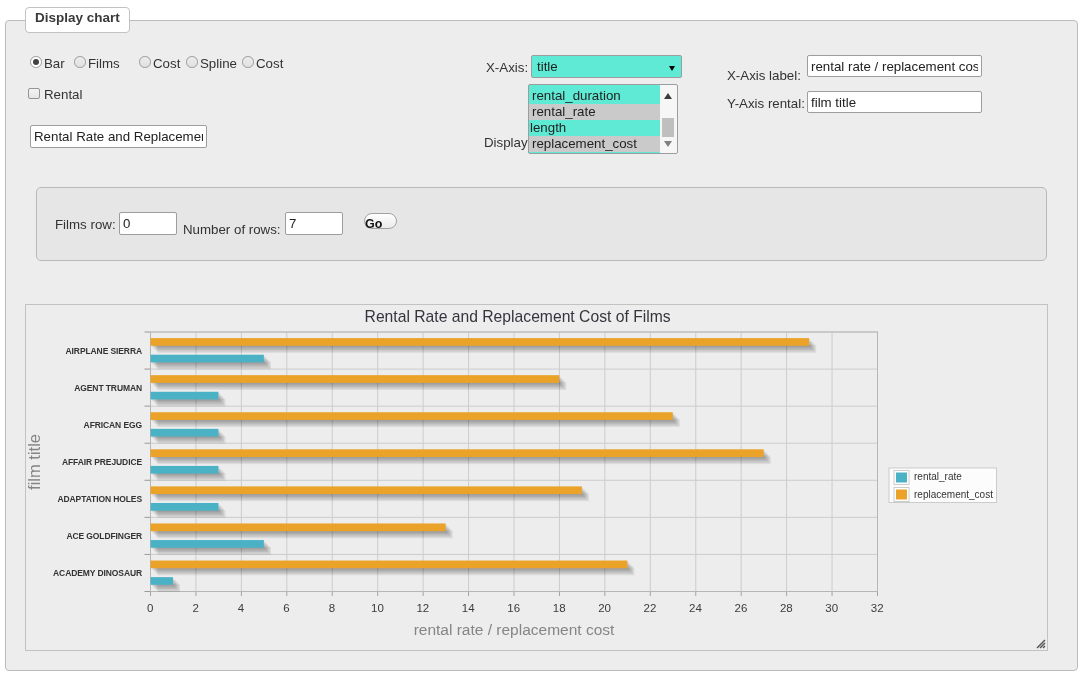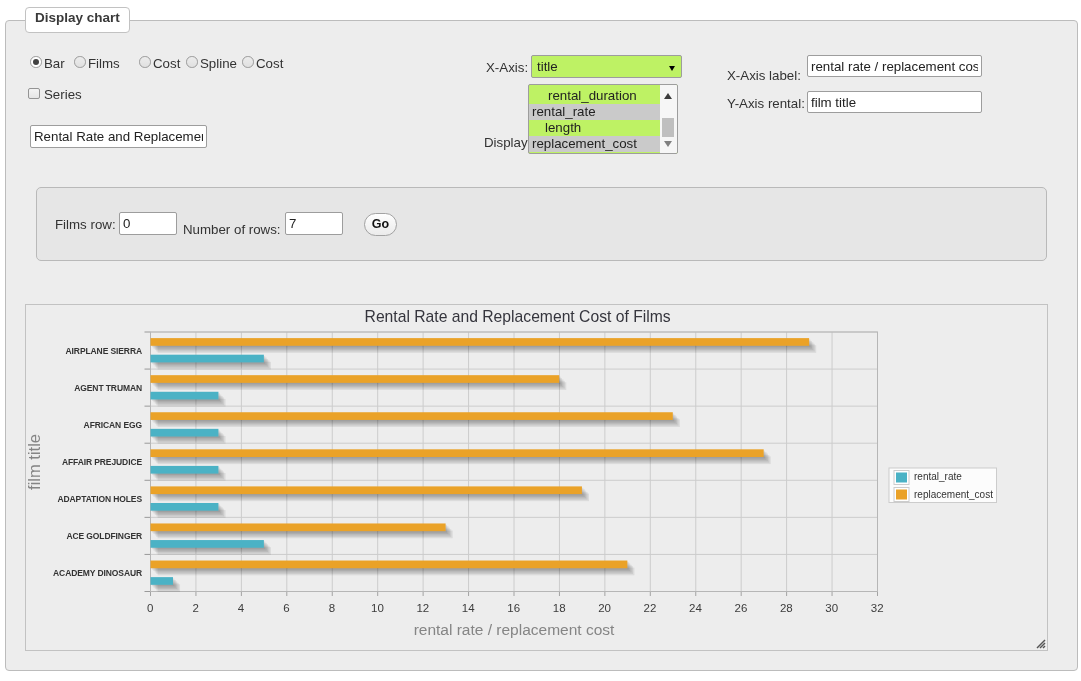--- a/index.html
+++ b/index.html
@@ -5,72 +5,72 @@
 * { margin:0; padding:0; box-sizing:border-box; }
 body { width:1081px; height:681px; background:#fff; font-family:"Liberation Sans",sans-serif; font-size:13.3px; color:#333; position:relative; overflow:hidden; }
 .abs { position:absolute; }
 .fieldset { left:5px; top:20px; width:1073px; height:651px; background:#ededed; border:1px solid #bcbcbc; border-radius:4px; }
 .legendbox { left:25px; top:7px; background:#fff; border:1px solid #c2c2c2; border-radius:4px; padding:2px 9px 7px; font-weight:bold; font-size:13.5px; color:#3a3a3a; }
 input.txt { position:absolute; border:1px solid #9d9d9d; border-radius:2px; background:#fff; font-family:"Liberation Sans",sans-serif; font-size:13.3px; color:#222; padding:0 3px; }
 .radio { position:absolute; width:11.5px; height:11.5px; border:1px solid #9a9a9a; border-radius:50%; background:linear-gradient(#ececec,#e0e0e0); }
 .radio.checked { background:#fff; } .radio.checked::after { content:""; position:absolute; left:1.6px; top:1.6px; width:6px; height:6px; border-radius:50%; background:#424242; }
 .checkbox { position:absolute; width:11.5px; height:11.5px; border:1px solid #949494; border-radius:2px; background:linear-gradient(#f3f3f3,#e5e5e5); }
 .lbl { position:absolute; white-space:nowrap; }
-.select { position:absolute; background:#bef264; border:1px solid #9d9d9d; border-radius:2px; }
+.select { position:absolute; background:#5eead4; border:1px solid #9d9d9d; border-radius:2px; }
 </style>
 </head>
 <body>
 <div class="abs fieldset"></div>
 <div class="abs legendbox">Display chart</div>
 
 <div class="radio checked abs" style="left:30px;top:56.3px"></div>
 <div class="lbl" style="left:44px;top:56px">Bar</div>
 <div class="radio abs" style="left:74px;top:56.3px"></div>
 <div class="lbl" style="left:88px;top:56px">Films</div>
 <div class="radio abs" style="left:139px;top:56.3px"></div>
 <div class="lbl" style="left:153px;top:56px">Cost</div>
 <div class="radio abs" style="left:186px;top:56.3px"></div>
 <div class="lbl" style="left:200px;top:56px">Spline</div>
 <div class="radio abs" style="left:242px;top:56.3px"></div>
 <div class="lbl" style="left:256px;top:56px">Cost</div>
 
 <div class="checkbox abs" style="left:28px;top:87.5px"></div>
-<div class="lbl" style="left:44px;top:87px">Series</div>
+<div class="lbl" style="left:44px;top:87px">Rental</div>
 
 <input class="txt" style="left: 30px; top: 125px; width: 177px; height: 23px;" value="Rental Rate and Replacement Cost of Films">
 
 <div class="lbl" style="left:486px;top:60px">X-Axis:</div>
 <div class="select" style="left:531px;top:55px;width:151px;height:23px;line-height:21px;padding-left:5px;color:#222">title<span style="position:absolute;right:6px;top:10px;width:0;height:0;border-left:3.5px solid transparent;border-right:3.5px solid transparent;border-top:5.5px solid #000"></span></div>
 
 <div class="lbl" style="left:484px;top:135px">Display:</div>
 <div class="select" style="left:528px;top:84px;width:150px;height:70px;overflow:hidden">
   <div style="position:absolute;left:0;top:3px;right:17px;font-size:13.3px;color:#222">
-    <div style="height:16px;line-height:16px;padding-left:19px">rental_duration</div>
+    <div style="height:16px;line-height:16px;padding-left:3px">rental_duration</div>
     <div style="height:16px;line-height:16px;padding-left:3px;background:#cacaca">rental_rate</div>
-    <div style="height:16px;line-height:16px;padding-left:16px">length</div>
+    <div style="height:16px;line-height:16px;padding-left:1px">length</div>
     <div style="height:16px;line-height:16px;padding-left:3px;background:#cacaca">replacement_cost</div>
   </div>
   <div style="position:absolute;right:0;top:0;width:17px;bottom:0;background:#f6f6f6">
     <div style="position:absolute;left:4px;top:8px;width:0;height:0;border-left:4.5px solid transparent;border-right:4.5px solid transparent;border-bottom:6px solid #3c3c3c"></div>
     <div style="position:absolute;left:2px;top:33px;width:12px;height:19px;background:#bfbfbf"></div>
     <div style="position:absolute;left:4px;bottom:6px;width:0;height:0;border-left:4.5px solid transparent;border-right:4.5px solid transparent;border-top:6px solid #808080"></div>
   </div>
 </div>
 
 <div class="lbl" style="left:727px;top:68px">X-Axis label:</div>
 <input class="txt" style="left: 807px; top: 55px; width: 175px; height: 22px;" value="rental rate / replacement cost">
 <div class="lbl" style="left:727px;top:96px">Y-Axis rental:</div>
 <input class="txt" style="left: 807px; top: 91px; width: 175px; height: 22px;" value="film title">
 
 <div class="abs" style="left:36px;top:187px;width:1011px;height:74px;background:#e6e6e6;border:1px solid #b9b9b9;border-radius:5px"></div>
 <div class="lbl" style="left:55px;top:217px">Films row:</div>
 <input class="txt" style="left: 119px; top: 212px; width: 58px; height: 23px;" value="0">
 <div class="lbl" style="left:183px;top:222px">Number of rows:</div>
 <input class="txt" style="left: 285px; top: 212px; width: 58px; height: 23px;" value="7">
-<div class="abs" style="left:364px;top:213px;width:33px;height:23px;border:1px solid #a2a2a2;border-radius:11.5px;background:linear-gradient(#fefefe,#ebebeb);text-align:center;line-height:21px;font-size:12.5px;font-weight:bold;color:#111">Go</div>
+<div class="abs" style="left:364px;top:213px;width:33px;height:16px;border:1px solid #a2a2a2;border-radius:11.5px;background:linear-gradient(#fefefe,#ebebeb);line-height:21px;font-size:12.5px;font-weight:bold;color:#111">Go</div>
 
 <div class="abs" style="left:25px;top:304px;width:1023px;height:347px;border:1px solid #c2c2c2">
 <svg width="1023" height="347" viewBox="0 0 1023 347" style="position:absolute;left:0;top:0;font-family:'Liberation Sans',sans-serif">
 <line x1="124.50" y1="27" x2="124.50" y2="286.5" stroke="#cccccc" stroke-width="1"></line>
 <line x1="124.50" y1="286.5" x2="124.50" y2="291.0" stroke="#a3a3a3" stroke-width="1"></line>
 <text x="124.20" y="306.5" font-size="11.5" fill="#3c3c3c" text-anchor="middle">0</text>
 <line x1="169.94" y1="27" x2="169.94" y2="286.5" stroke="#cccccc" stroke-width="1"></line>
 <line x1="169.94" y1="286.5" x2="169.94" y2="291.0" stroke="#a3a3a3" stroke-width="1"></line>
 <text x="169.64" y="306.5" font-size="11.5" fill="#3c3c3c" text-anchor="middle">2</text>
 <line x1="215.38" y1="27" x2="215.38" y2="286.5" stroke="#cccccc" stroke-width="1"></line>

